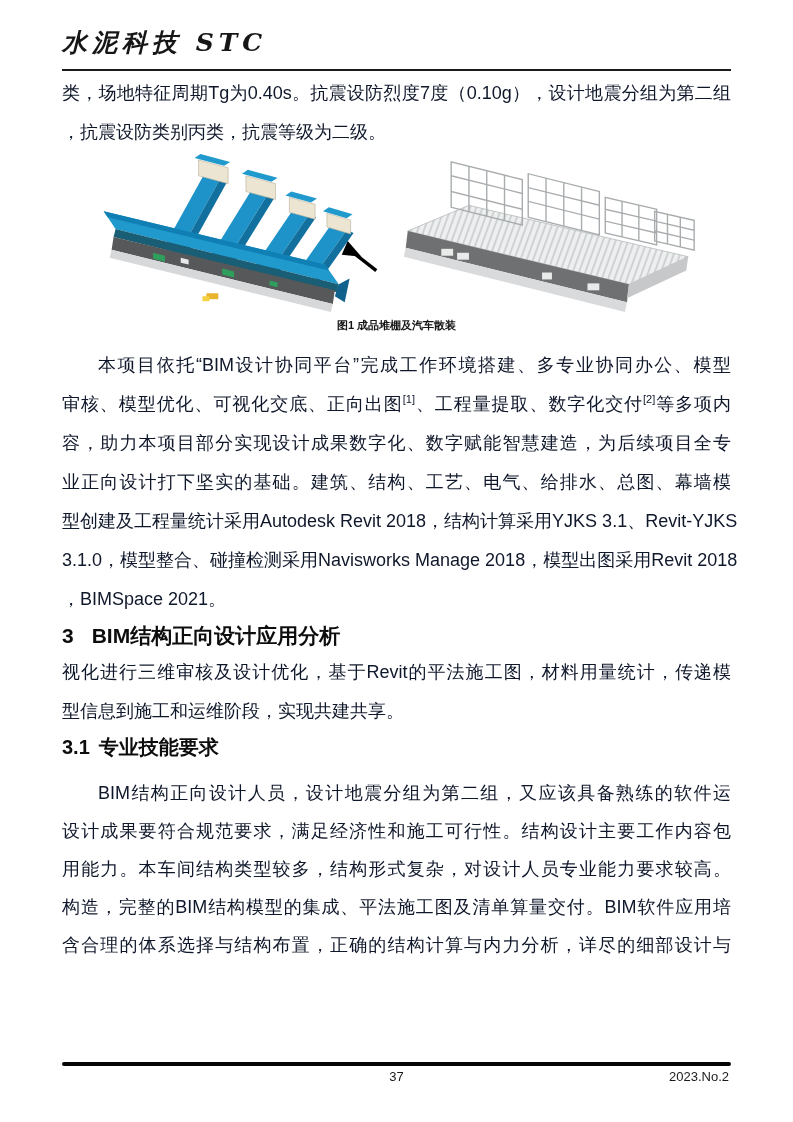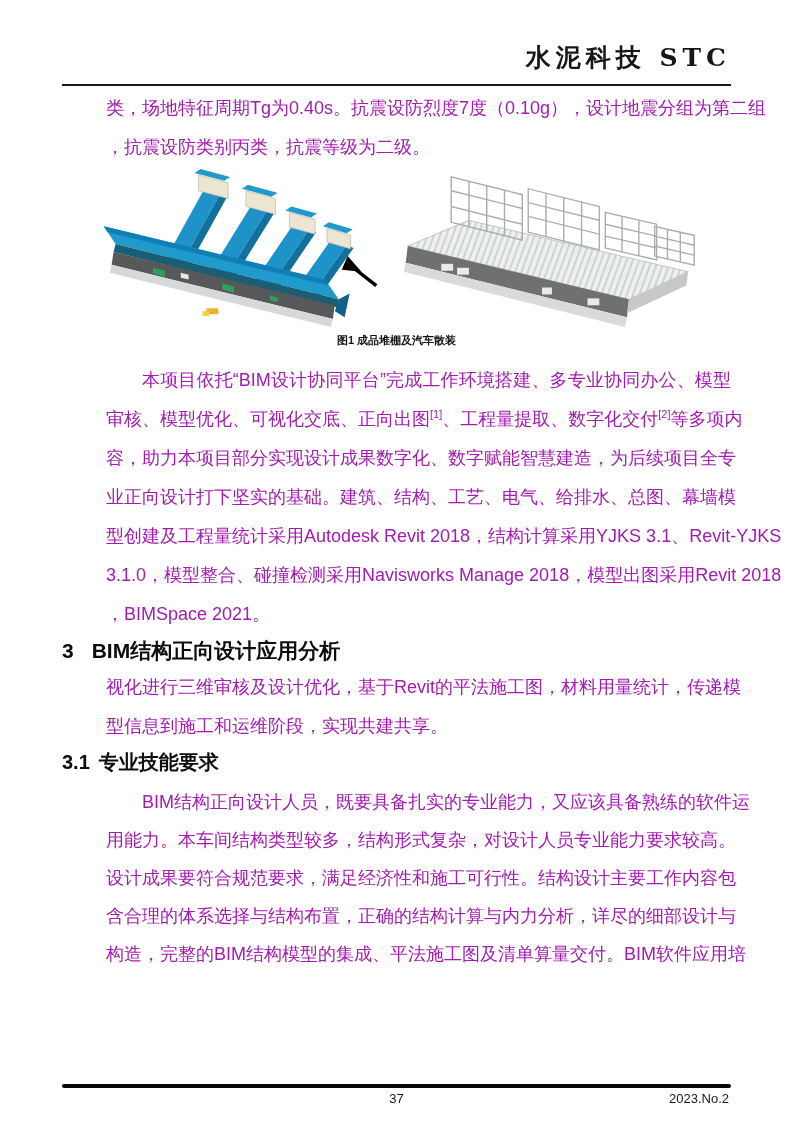--- a/index.html
+++ b/index.html
@@ -10,32 +10,33 @@
     position: relative;
     width: 793px; height: 1122px;
     background: #ffffff;
     color: #111111;
     overflow: hidden;
     margin: 0 auto;
   }
   .content { position: absolute; left: 62px; top: 0; width: 669px; }
 
   .journal-title {
-    margin-top: 42px;
-    text-align: right;
+    margin-top: 27px;
+    text-align: left;
     font-family: "DejaVu Serif", serif;
+    font-style: italic;
     font-weight: bold;
     font-size: 25px;
     line-height: 32px;
     letter-spacing: 5px;
     color: #161616;
   }
   .header-rule { margin-top: 10px; border-top: 2px solid #1a1a1a; }
 
-  .para { font-size: 18px; line-height: 39px; color: #a21caf; margin-left: 44px; }
+  .para { font-size: 18px; line-height: 39px; color: #0f172a; }
   .line {
     white-space: nowrap;
     text-align: justify;
     text-align-last: justify;
   }
   .line.last { text-align-last: left; }
   .line.indent { text-indent: 2em; }
   sup { font-size: 11px; line-height: 0; }
 
   .para-intro { margin-top: 3px; }
@@ -52,27 +53,27 @@
   }
 
   .para-platform { margin-top: 10px; }
 
   h2.sec {
     margin-top: 4px; margin-bottom: 4px;
     font-size: 21px; line-height: 26px; font-weight: bold;
     display: flex; gap: 18px; color: #0d0d0d;
   }
   h3.sec {
-    margin-top: 4px; margin-bottom: 8px;
+    margin-top: 4px; margin-bottom: 14px;
     font-size: 20px; line-height: 25px; font-weight: bold;
     display: flex; gap: 9px; color: #0d0d0d;
   }
   .para-skills { line-height: 38px; }
 
-  .footer { position: absolute; left: 62px; top: 1084px; width: 669px; }
+  .footer { position: absolute; left: 62px; top: 1062px; width: 669px; }
   .footer-rule { height: 4px; background: #050505; border-radius: 2px; }
   .footer-row { position: relative; margin-top: 3px; font-size: 13px; height: 18px; color: #1a1a1a; }
   .page-number { position: absolute; left: 0; right: 0; text-align: center; }
   .issue { position: absolute; right: 2px; top: 0; }
 </style>
 </head>
 <body>
 
 <div class="page">
   <div class="content">
@@ -214,25 +215,25 @@
       <div class="line">视化进行三维审核及设计优化，基于Revit的平法施工图，材料用量统计，传递模</div>
       <div class="line last">型信息到施工和运维阶段，实现共建共享。</div>
     </div>
 
     <h3 class="sec">
       <span>3.1</span>
       <span>专业技能要求</span>
     </h3>
 
     <div class="para para-skills">
-      <div class="line indent">BIM结构正向设计人员，既要具备扎实的专业能力，又应该具备熟练的软件运</div>
+      <div class="line indent">BIM结构正向设计人员，设计地震分组为第二组，又应该具备熟练的软件运</div>
+      <div class="line">设计成果要符合规范要求，满足经济性和施工可行性。结构设计主要工作内容包</div>
       <div class="line">用能力。本车间结构类型较多，结构形式复杂，对设计人员专业能力要求较高。</div>
-      <div class="line">设计成果要符合规范要求，满足经济性和施工可行性。结构设计主要工作内容包</div>
+      <div class="line">构造，完整的BIM结构模型的集成、平法施工图及清单算量交付。BIM软件应用培</div>
       <div class="line">含合理的体系选择与结构布置，正确的结构计算与内力分析，详尽的细部设计与</div>
-      <div class="line">构造，完整的BIM结构模型的集成、平法施工图及清单算量交付。BIM软件应用培</div>
     </div>
 
   </div>
 
   <footer class="footer">
     <div class="footer-rule"></div>
     <div class="footer-row">
       <span class="page-number">37</span>
       <span class="issue">2023.No.2</span>
     </div>

